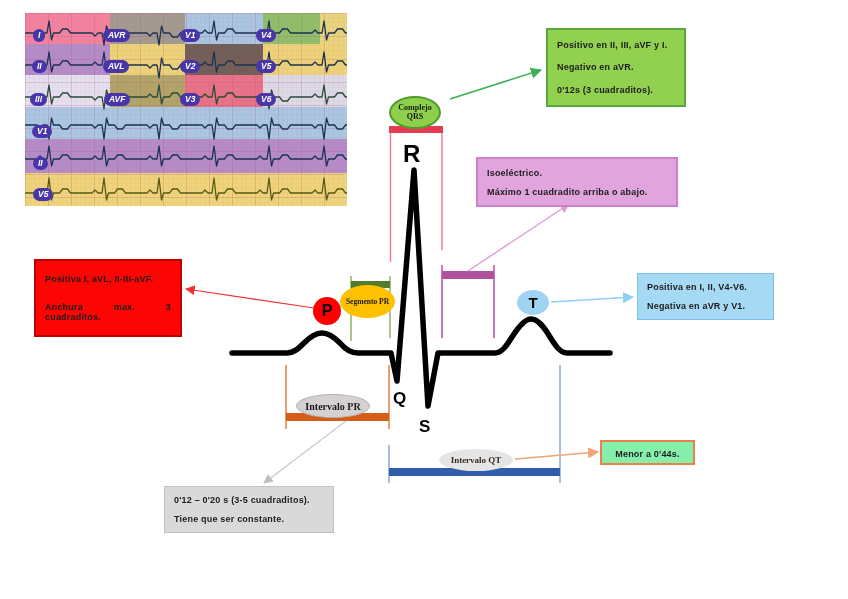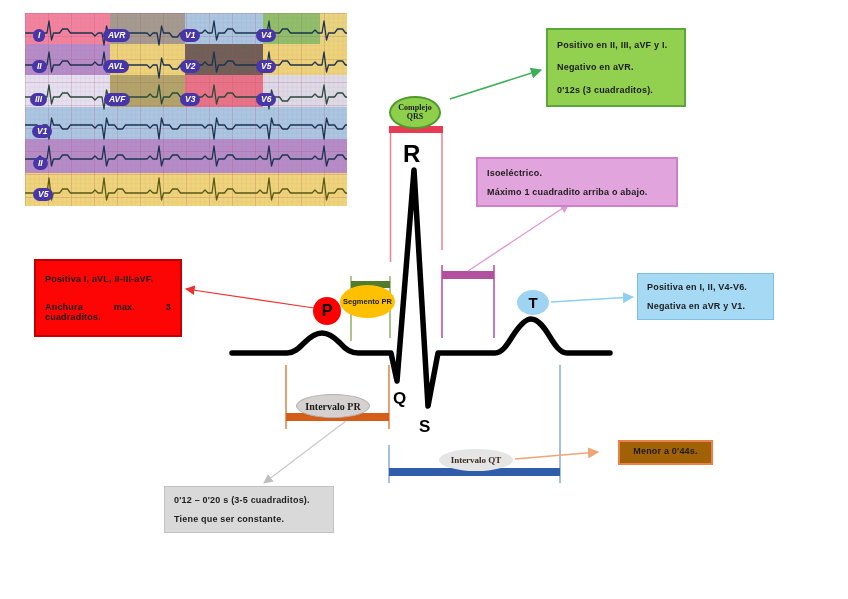--- a/index.html
+++ b/index.html
@@ -9,32 +9,32 @@
   .note{position:absolute;box-sizing:border-box;font-size:9px;font-weight:bold;color:#1c1c1c;
         letter-spacing:.2px;display:flex;flex-direction:column;justify-content:space-around;
         padding:4px 9px;z-index:3;}
   .note p{margin:0;}
   .note-qrs{left:546px;top:28px;width:140px;height:79px;background:#92d050;border:2px solid #5aa83c;}
   .note-st{left:476px;top:150px;width:202px;height:50px;background:#e2a4dc;border:2px solid #cf7fcb;margin-top:7px;}
   .note-p{left:34px;top:259px;width:148px;height:78px;background:#fe0505;border:2px solid #c00000;}
   .note-p p.just{text-align:justify;}
   .note-t{left:637px;top:273px;width:137px;height:47px;background:#a6d9f4;border:1px solid #7fbfe6;}
   .note-pr{left:164px;top:486px;width:170px;height:47px;background:#d9d9d9;border:1px solid #c2c2c2;}
-  .note-qt{left:618px;top:440px;width:95px;height:25px;background:#a16207;border:2px solid #e8824a;
-           align-items:center;justify-content:flex-start;text-align:center;}
+  .note-qt{left:600px;top:440px;width:95px;height:25px;background:#86efac;border:2px solid #e8824a;
+           align-items:center;justify-content:flex-end;text-align:center;}
   .note-rhythm{left:550px;top:503px;width:242px;height:64px;background:#ffff00;justify-content:center;}
   .note-rhythm p{line-height:21px;text-align:justify;}
   
   .tag{position:absolute;border-radius:50%;display:flex;align-items:center;justify-content:center;
        text-align:center;z-index:4;box-sizing:border-box;}
   .tag-serif{font-family:"Liberation Serif",serif;font-weight:bold;color:#1a1a1a;}
   .tag-qrscomplex{left:389px;top:96px;width:52px;height:33px;background:#8ed04c;border:2px solid #4f9a2a;
        font-size:8px;line-height:8.5px;}
   .tag-segpr{left:340px;top:285px;width:55px;height:33px;background:#ffc000;font-size:7.5px;
-       font-weight:bold;line-height:8px;color:#1a1a1a;}
+       font-weight:bold;line-height:8px;color:#1a1a1a;font-family:Liberation Serif, serif;}
   .tag-segst{left:436px;top:273px;width:58px;height:36px;background:#dcaad8;font-size:7.5px;line-height:9px;}
   .tag-intpr{left:296px;top:394px;width:74px;height:24px;background:#d5d1d1;border:1px solid #b4b0b0;
        font-size:10px;}
   .tag-intqt{left:439px;top:449px;width:74px;height:22px;background:#e5e5e5;font-size:9px;color:#3a2a22;}
   .wave-dot{position:absolute;border-radius:50%;display:flex;align-items:center;justify-content:center;
        font-weight:bold;color:#000;z-index:4;}
   .dot-p{left:313px;top:297px;width:28px;height:28px;background:#fe0000;font-size:16px;}
   .dot-t{left:517px;top:290px;width:32px;height:25px;background:#9ed3f2;font-size:15px;}
   .wave-letter{position:absolute;font-weight:bold;color:#000;z-index:2;}
   .letter-r{left:403px;top:140px;font-size:24px;}

